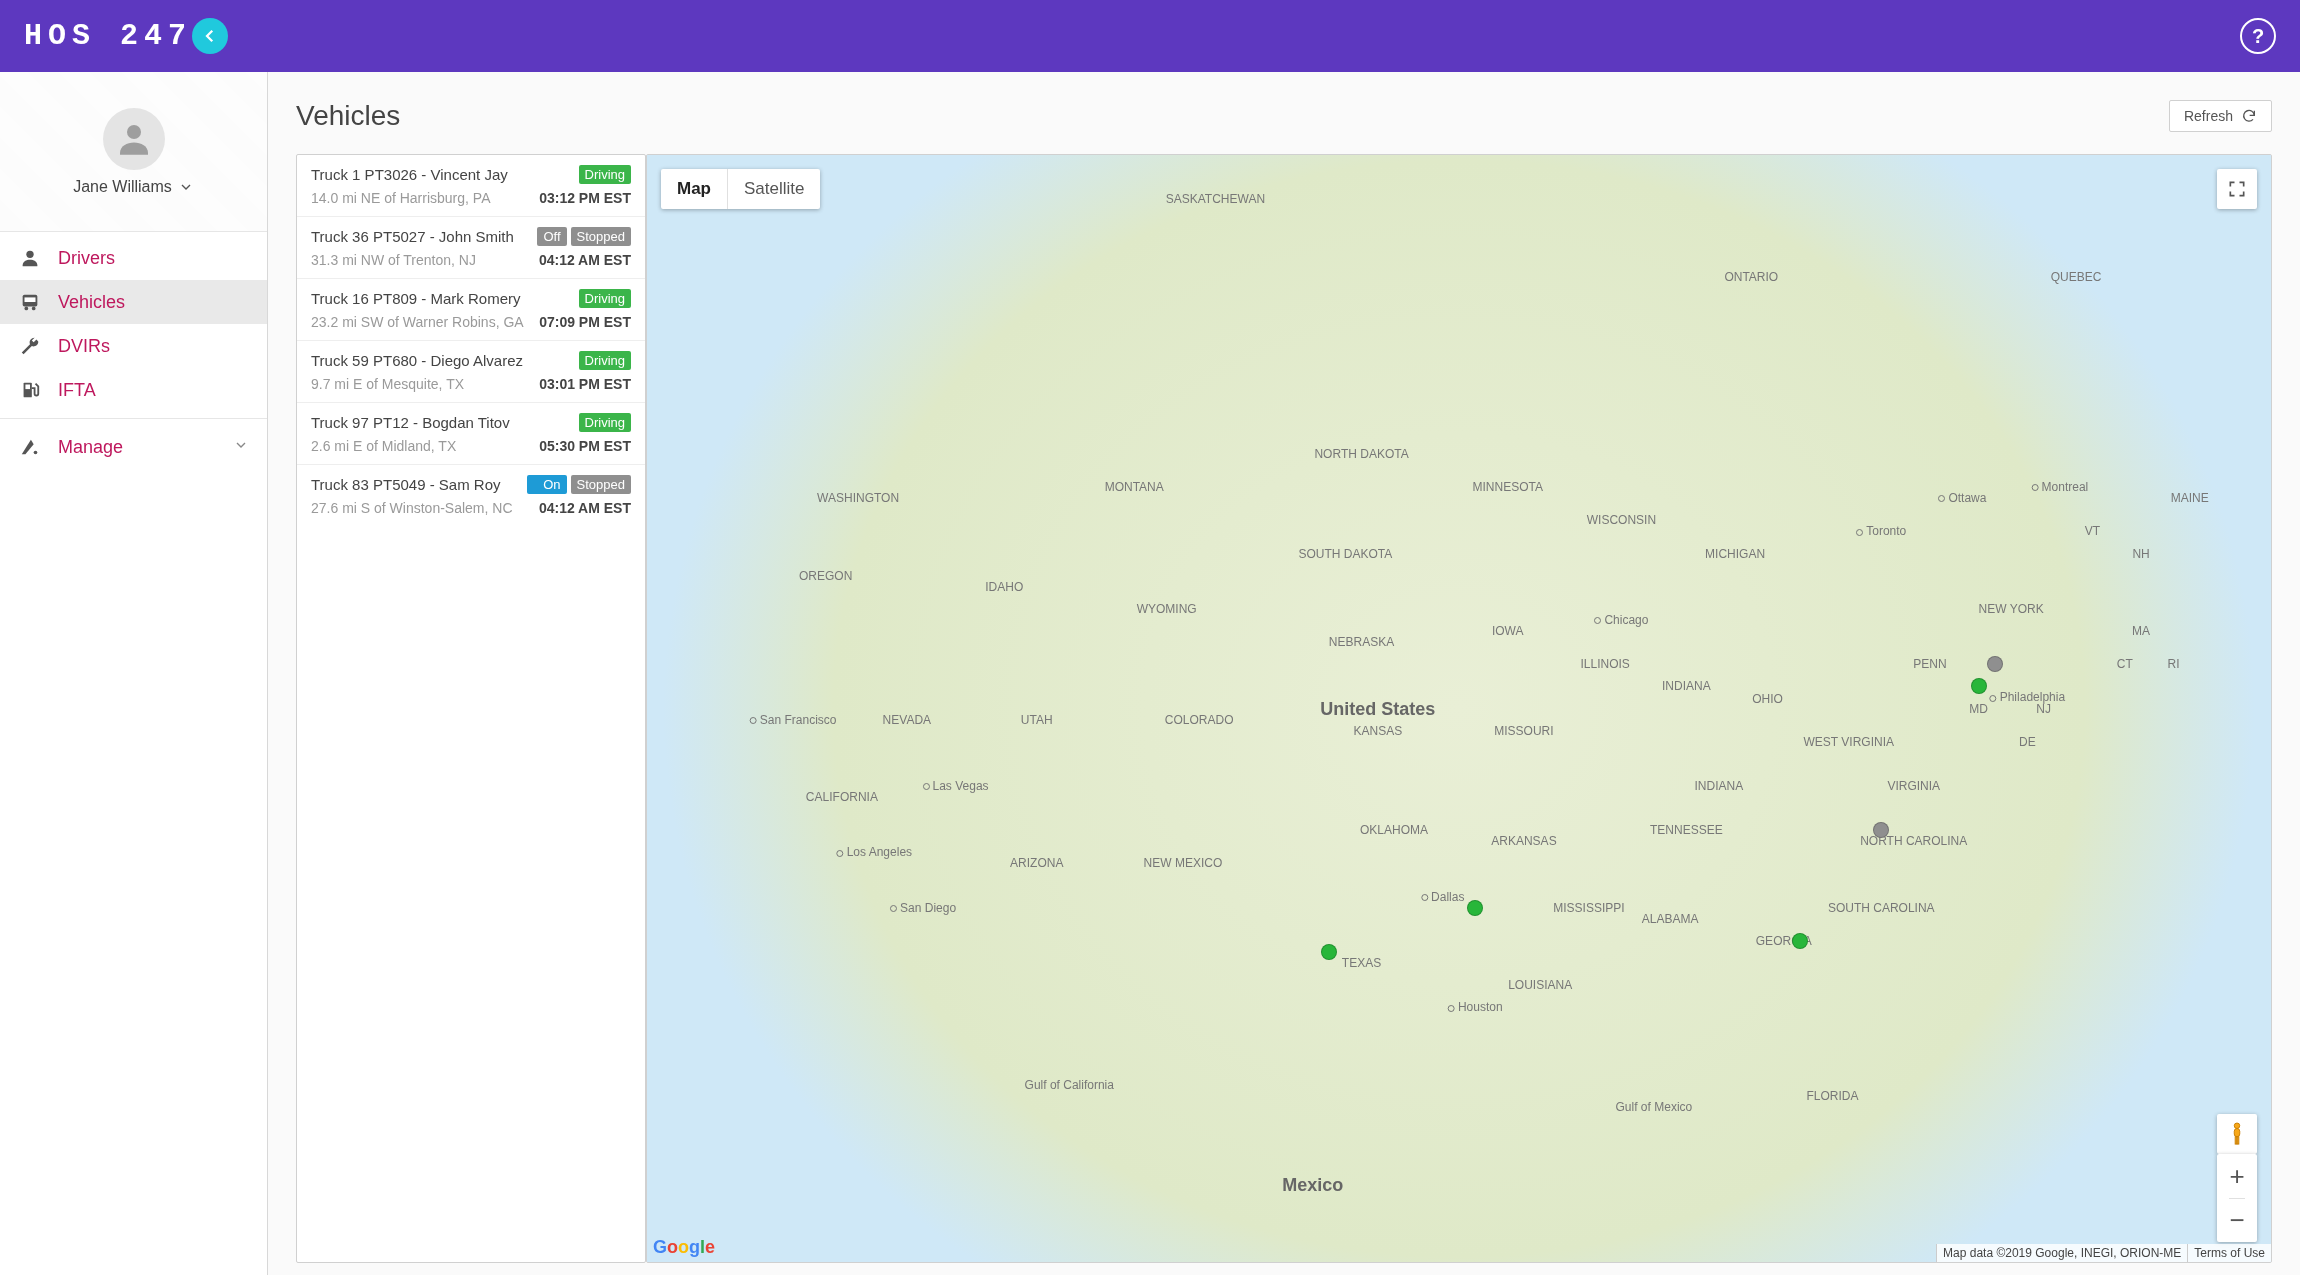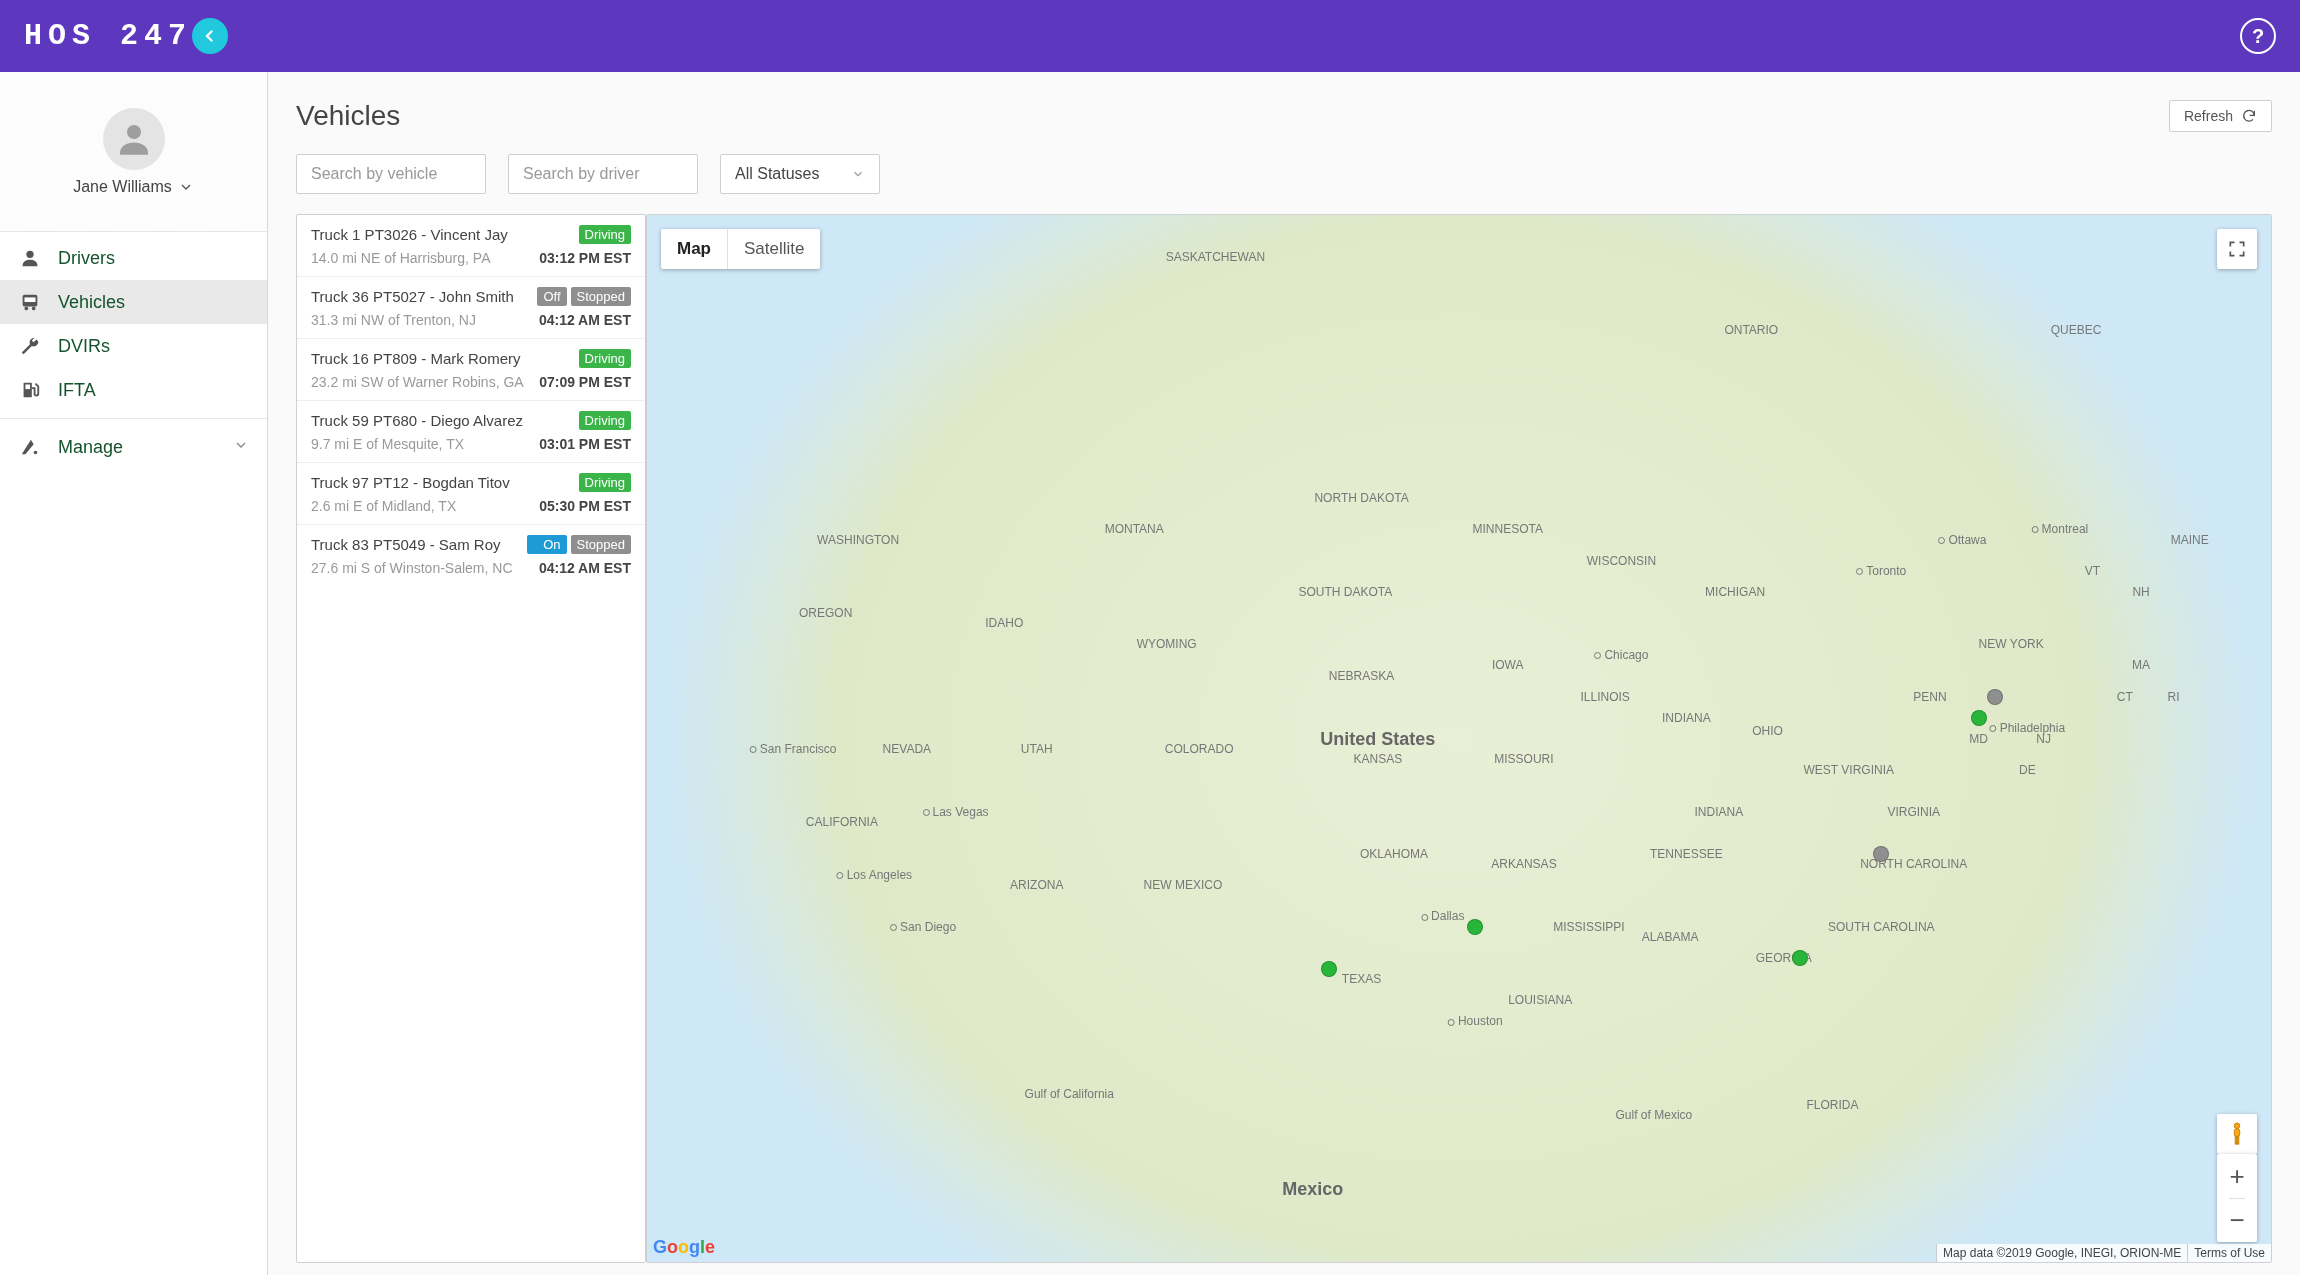--- a/index.html
+++ b/index.html
@@ -71,21 +71,21 @@
     display:flex; align-items:center; justify-content:center;
   }
   .avatar svg { width: 42px; height: 42px; fill:#9e9e9e; }
   .profile-name { font-size: 16px; color:#444; display:flex; align-items:center; gap:6px; cursor:pointer;}
   .profile-name svg { width:16px; height:16px; stroke:#555; stroke-width:2; fill:none;}
 
   .nav { padding-top: 4px; }
   .nav-item {
     display:flex; align-items:center; gap:16px;
     padding: 10px 18px;
-    font-size: 18px; color:#14532d;
+    font-size: 18px; color:#be185d;
     cursor:pointer;
   }
   .nav-item.active { background:#e9e9e9; }
   .nav-item .nav-icon { width:24px; height:24px; display:flex; align-items:center; justify-content:center; }
   .nav-item .nav-icon svg { width:22px; height:22px; fill:#555; }
   .nav-sep { border-top:1px solid #e6e6e6; margin: 6px 0; }
   .nav-item .chevron { margin-left:auto; }
   .nav-item .chevron svg { width:16px; height:16px; stroke:#888; stroke-width:2; fill:none; }
 
   
@@ -313,30 +313,20 @@
       <div class="page-title">Vehicles</div>
       <div class="refresh-btn">
         <span>Refresh</span>
         <svg viewBox="0 0 24 24">
             <path d="M20 11A8 8 0 1 0 18 17"></path>
             <polyline points="20 4 20 11 13 11"></polyline>
           </svg>
       </div>
     </div>
 
-    <div class="filters">
-      <input class="text-input" placeholder="Search by vehicle" style="">
-      <input class="text-input" placeholder="Search by driver" style="">
-      <div class="select-wrap">
-        <span>All Statuses</span>
-        <svg viewBox="0 0 24 24">
-            <polyline points="6 9 12 15 18 9"></polyline>
-          </svg>
-      </div>
-    </div>
 
     <div class="content-row">
       <div class="vehicle-list" id="vehicle-list">
           <div class="vehicle-item">
             <div class="vehicle-top">
               <div class="vehicle-title">Truck 1 PT3026 - Vincent Jay</div>
               <div class="badges">
                 <span class="badge green">Driving</span>
               </div>
             </div>

